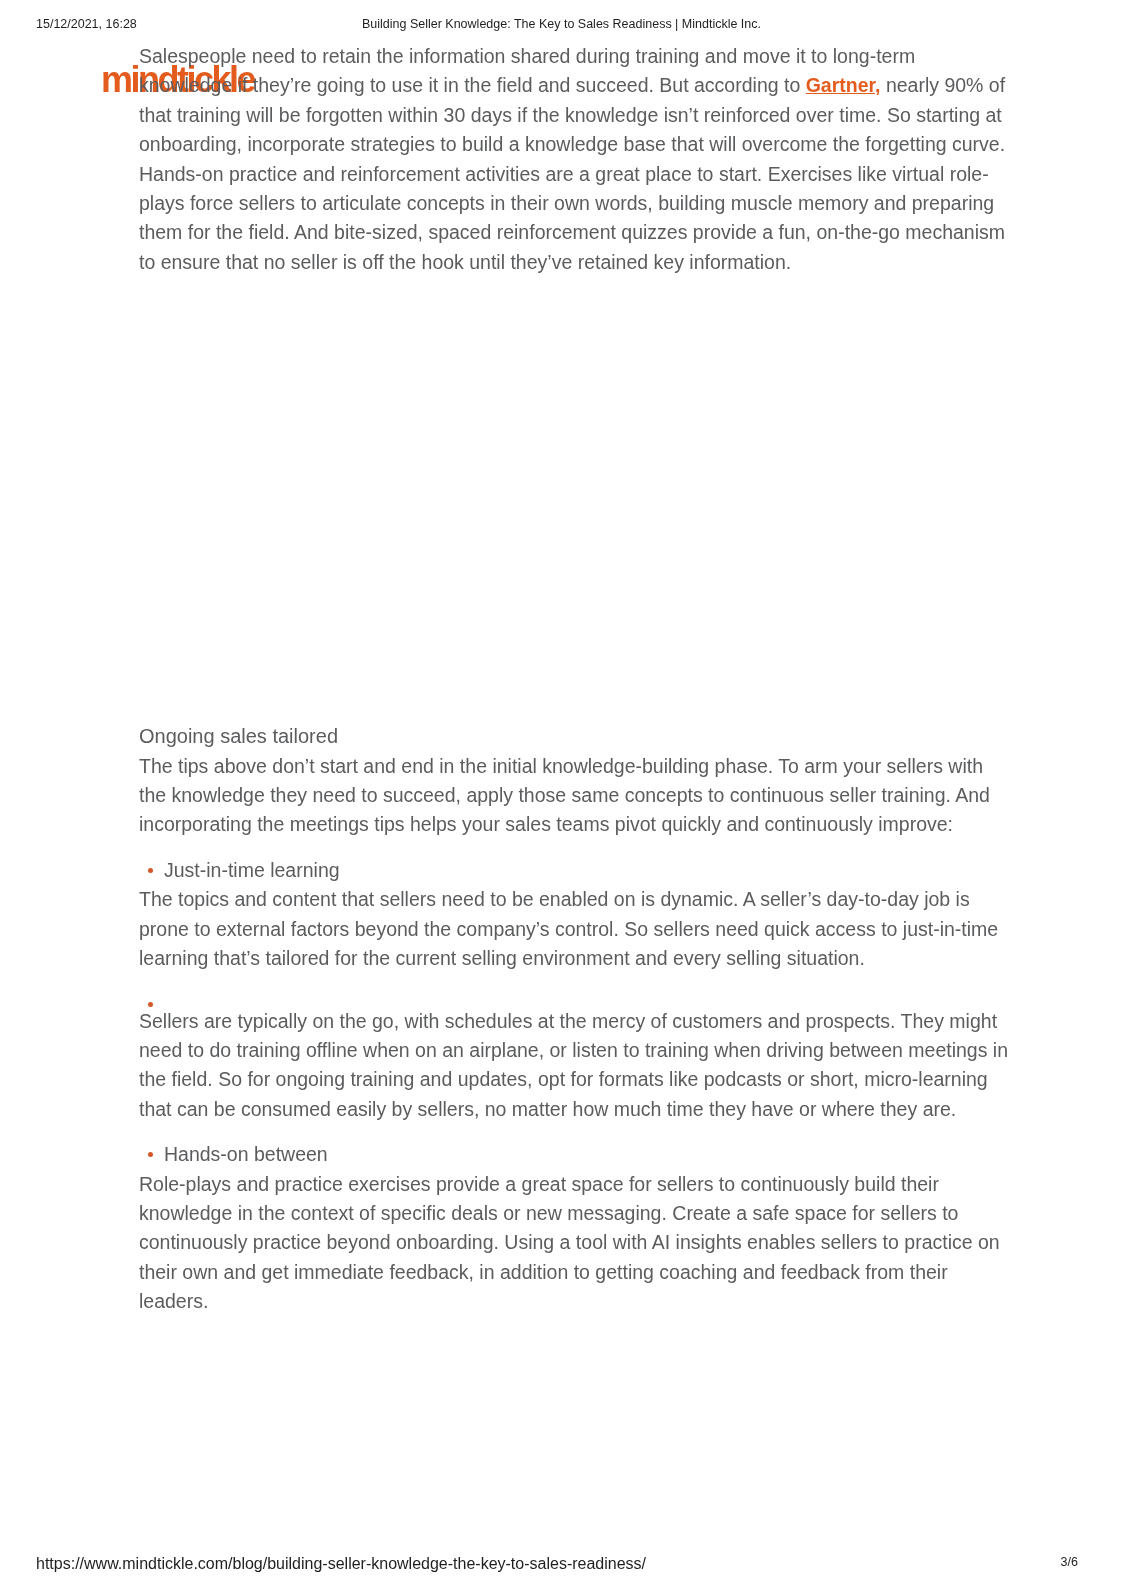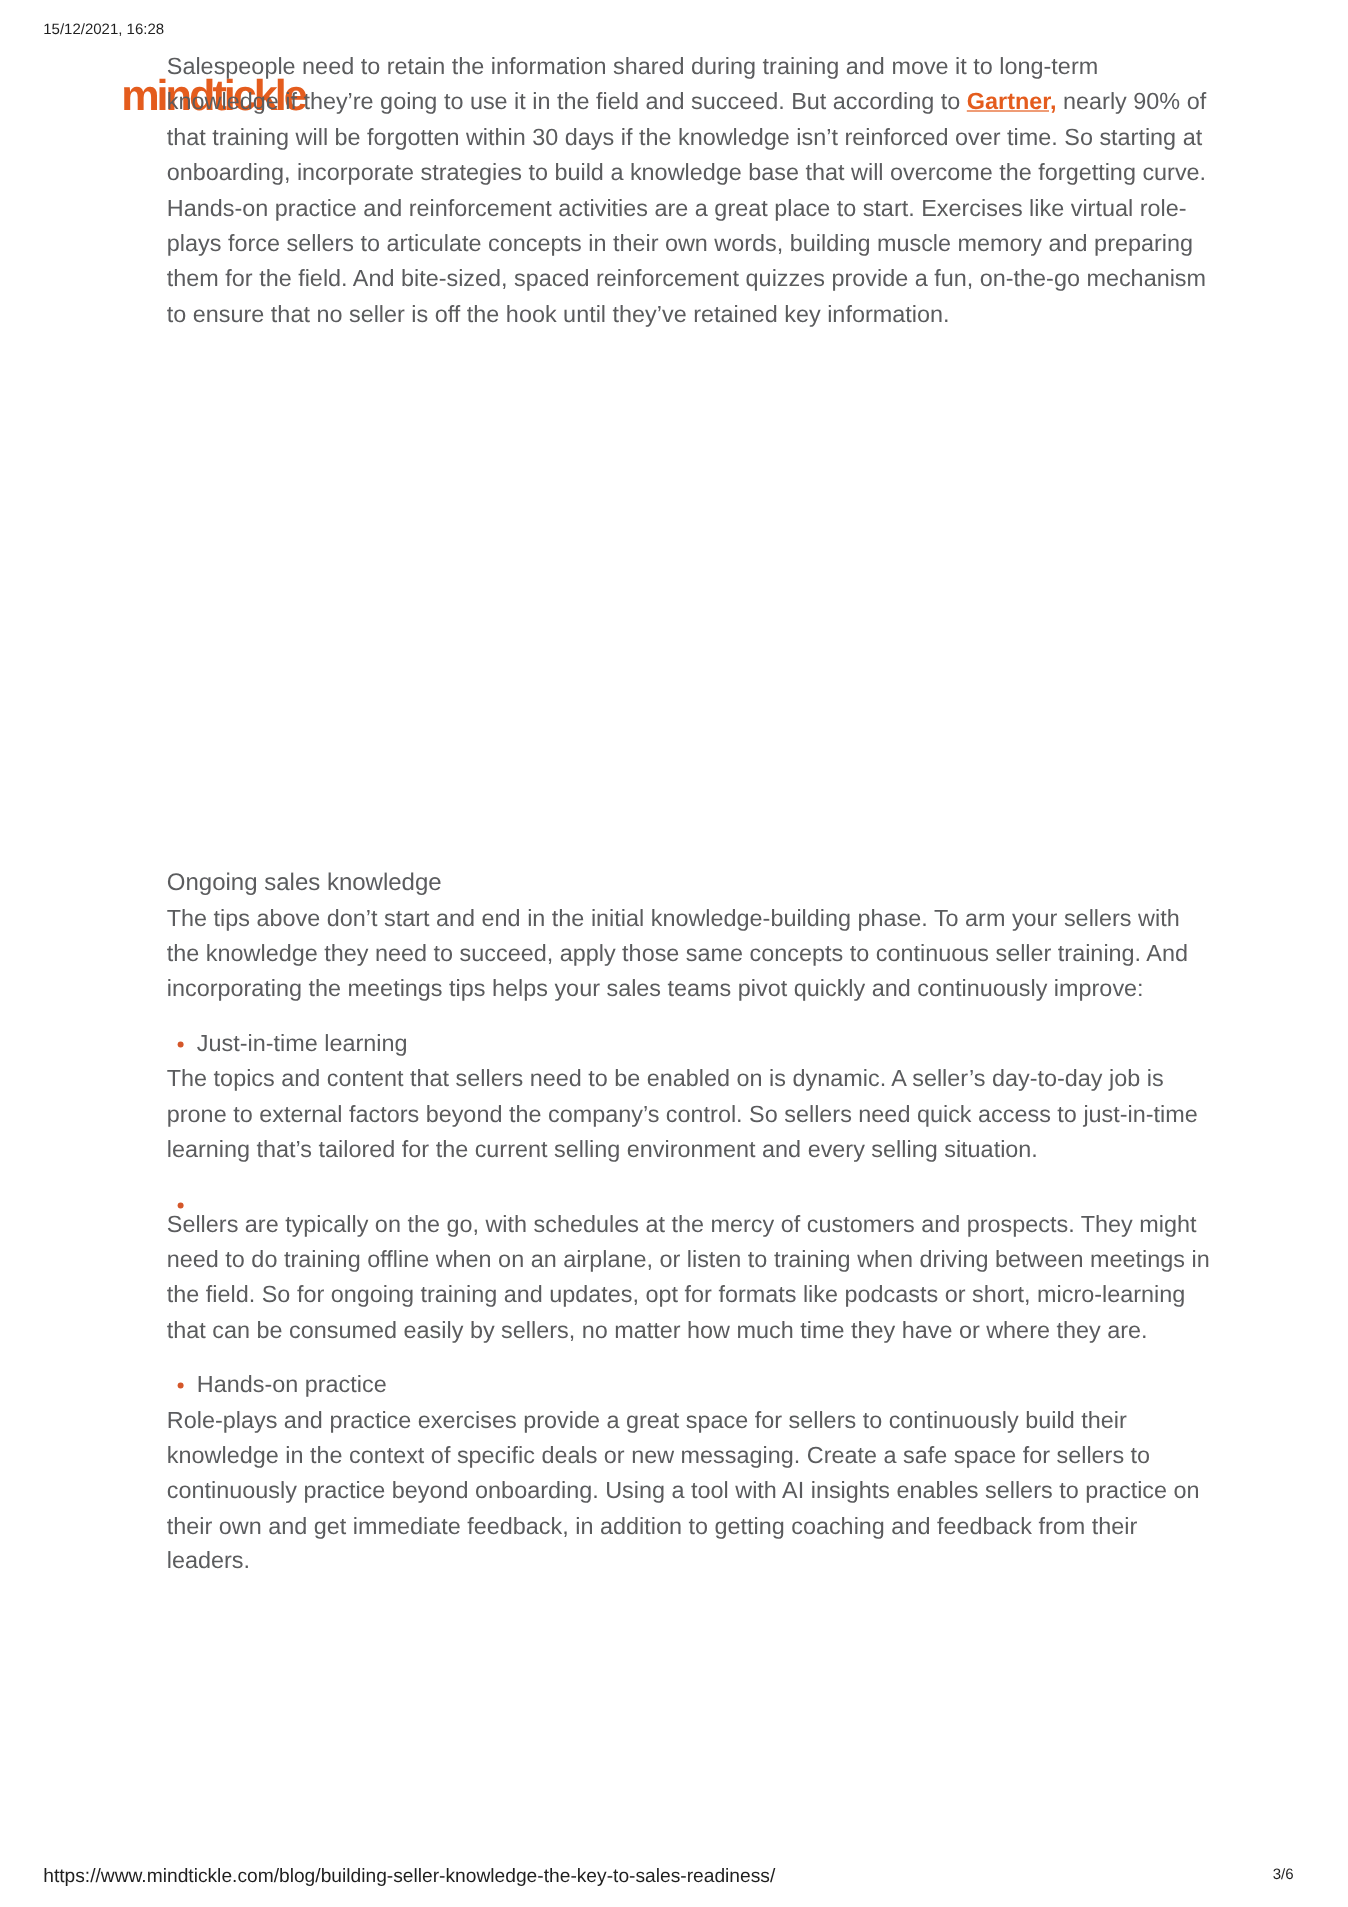--- a/index.html
+++ b/index.html
@@ -76,49 +76,50 @@
     margin:12px 11px 0 9px;
   }
   .tip-body{margin-top:29px;}
 </style>
 </head>
 <body>
 
 <div class="page">
 
   <div class="print-timestamp">15/12/2021, 16:28</div>
+  <div class="print-title">Building Seller Knowledge: The Key to Sales Readiness | Mindtickle Inc.</div>
 
   <div class="logo">mindtickle</div>
 
   <div class="content">
 
     <p>
       <span>Salespeople need to retain the information shared during training and move it to long-term knowledge if they’re going to use it in the field and succeed. But according to </span><a class="gartner-link">Gartner,</a><span> nearly 90% of that training will be forgotten within 30 days if the knowledge isn’t reinforced over time. So starting at onboarding, incorporate strategies to build a knowledge base that will overcome the forgetting curve. Hands-on practice and reinforcement activities are a great place to start. Exercises like virtual role-plays force sellers to articulate concepts in their own words, building muscle memory and preparing them for the field. And bite-sized, spaced reinforcement quizzes provide a fun, on-the-go mechanism to ensure that no seller is off the hook until they’ve retained key information.</span>
     </p>
 
     <div class="image-gap"></div>
 
-    <h2 class="section-heading">Ongoing sales knowledge</h2>
+    <h2 class="section-heading">Ongoing sales tailored</h2>
 
     <p class="para-after-heading">The tips above don’t start and end in the initial knowledge-building phase. To arm your sellers with the knowledge they need to succeed, apply those same concepts to continuous seller training. And incorporating the meetings tips helps your sales teams pivot quickly and continuously improve:</p>
 
     <div class="tip-label">
       <span class="dot"></span>
       <span>Just-in-time learning</span>
     </div>
     <p class="tip-body">The topics and content that sellers need to be enabled on is dynamic. A seller’s day-to-day job is prone to external factors beyond the company’s control. So sellers need quick access to just-in-time learning that’s tailored for the current selling environment and every selling situation.</p>
 
     <div class="tip-label">
       <span class="dot"></span>
     </div>
     <p class="tip-body">Sellers are typically on the go, with schedules at the mercy of customers and prospects. They might need to do training offline when on an airplane, or listen to training when driving between meetings in the field. So for ongoing training and updates, opt for formats like podcasts or short, micro-learning that can be consumed easily by sellers, no matter how much time they have or where they are.</p>
 
     <div class="tip-label">
       <span class="dot"></span>
-      <span>Hands-on practice</span>
+      <span>Hands-on between</span>
     </div>
     <p class="tip-body">Role-plays and practice exercises provide a great space for sellers to continuously build their knowledge in the context of specific deals or new messaging. Create a safe space for sellers to continuously practice beyond onboarding. Using a tool with AI insights enables sellers to practice on their own and get immediate feedback, in addition to getting coaching and feedback from their leaders.</p>
 
   </div>
 
   <div class="print-url">https://www.mindtickle.com/blog/building-seller-knowledge-the-key-to-sales-readiness/</div>
   <div class="print-page-indicator">3/6</div>
 
 </div>
 

